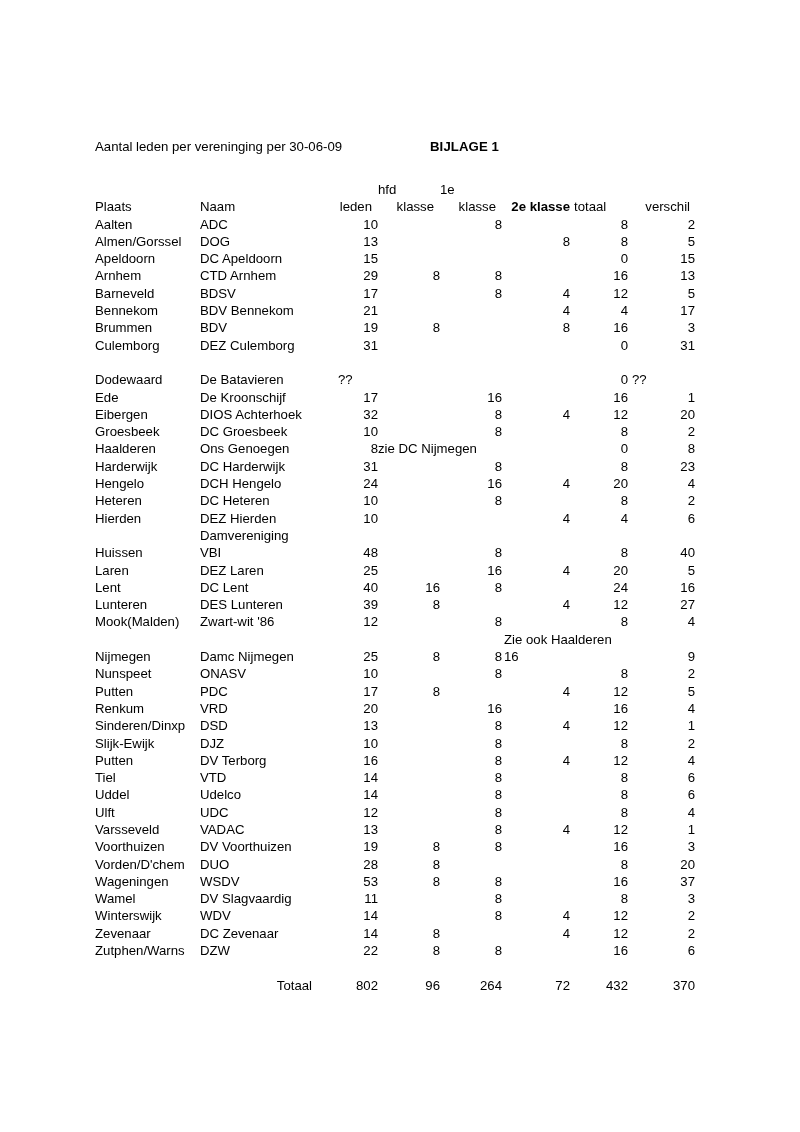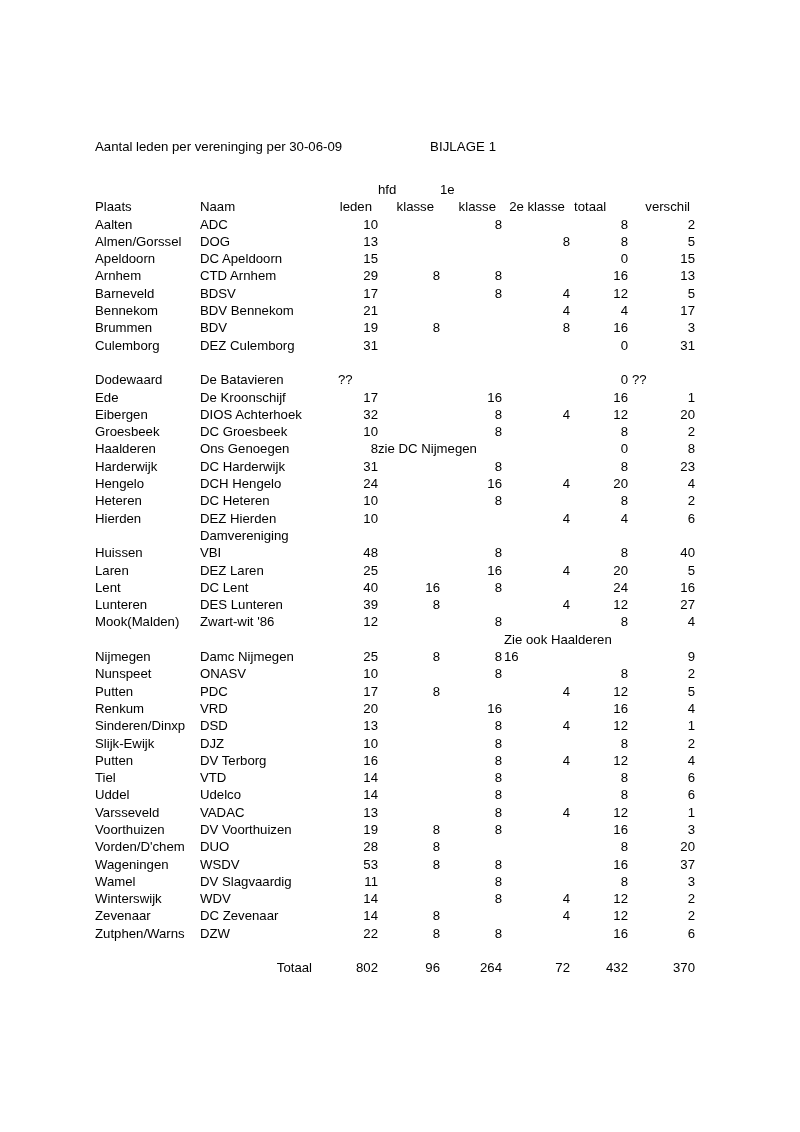--- a/index.html
+++ b/index.html
@@ -35,21 +35,21 @@
     line-height: 20px;
     white-space: nowrap;
   }
   .doc-title {
     display: inline-block;
   }
   .annex-label {
     position: absolute;
     left: 335px;
     top: 0;
-    font-weight: normal;
+    font-weight: bold;
     letter-spacing: 0.1px;
   }
 
   
   .sheet {
     position: absolute;
     left: 95px;
     top: 156px;
     width: 600px;
     font-size: 13.2px;
@@ -95,21 +95,21 @@
   }
   .hdr-lower td {
     height: 17.3px;
     line-height: 17.3px;
   }
   .hdr-lower .h-plaats,
   .hdr-lower .h-naam { text-align: left; }
   .hdr-lower .h-leden,
   .hdr-lower .h-hfd,
   .hdr-lower .h-eerste { text-align: right; padding-right: 6px; }
-  .hdr-lower .h-tweede { text-align: center; padding-left: 2px; }
+  .hdr-lower .h-tweede { text-align: right; padding-left: 2px; font-weight: bold; }
   .hdr-lower .h-totaal { text-align: left; padding-left: 4px; }
   .hdr-lower .h-verschil { text-align: right; padding-right: 5px; }
 
   
   tr.spacer td { height: 17.3px; line-height: 17.3px; }
   td.note-cell { text-align: left; padding-left: 6px; overflow: visible; }
   td.note-wide { text-align: left; padding-left: 2px; overflow: visible; }
 
   
   .cont td { height: 17.3px; line-height: 17.3px; }
@@ -478,20 +478,30 @@
             <td class="txt">Uddel</td>
             <td class="txt">Udelco</td>
             <td class="num">14</td>
             <td class="num"></td>
             <td class="num">8</td>
             <td class="num"></td>
             <td class="num">8</td>
             <td class="num">6</td>
           </tr>
           <tr>
+            <td class="txt">Ulft</td>
+            <td class="txt">UDC</td>
+            <td class="num">12</td>
+            <td class="num"></td>
+            <td class="num">8</td>
+            <td class="num"></td>
+            <td class="num">8</td>
+            <td class="num">4</td>
+          </tr>
+          <tr>
             <td class="txt">Varsseveld</td>
             <td class="txt">VADAC</td>
             <td class="num">13</td>
             <td class="num"></td>
             <td class="num">8</td>
             <td class="num">4</td>
             <td class="num">12</td>
             <td class="num">1</td>
           </tr>
           <tr>

